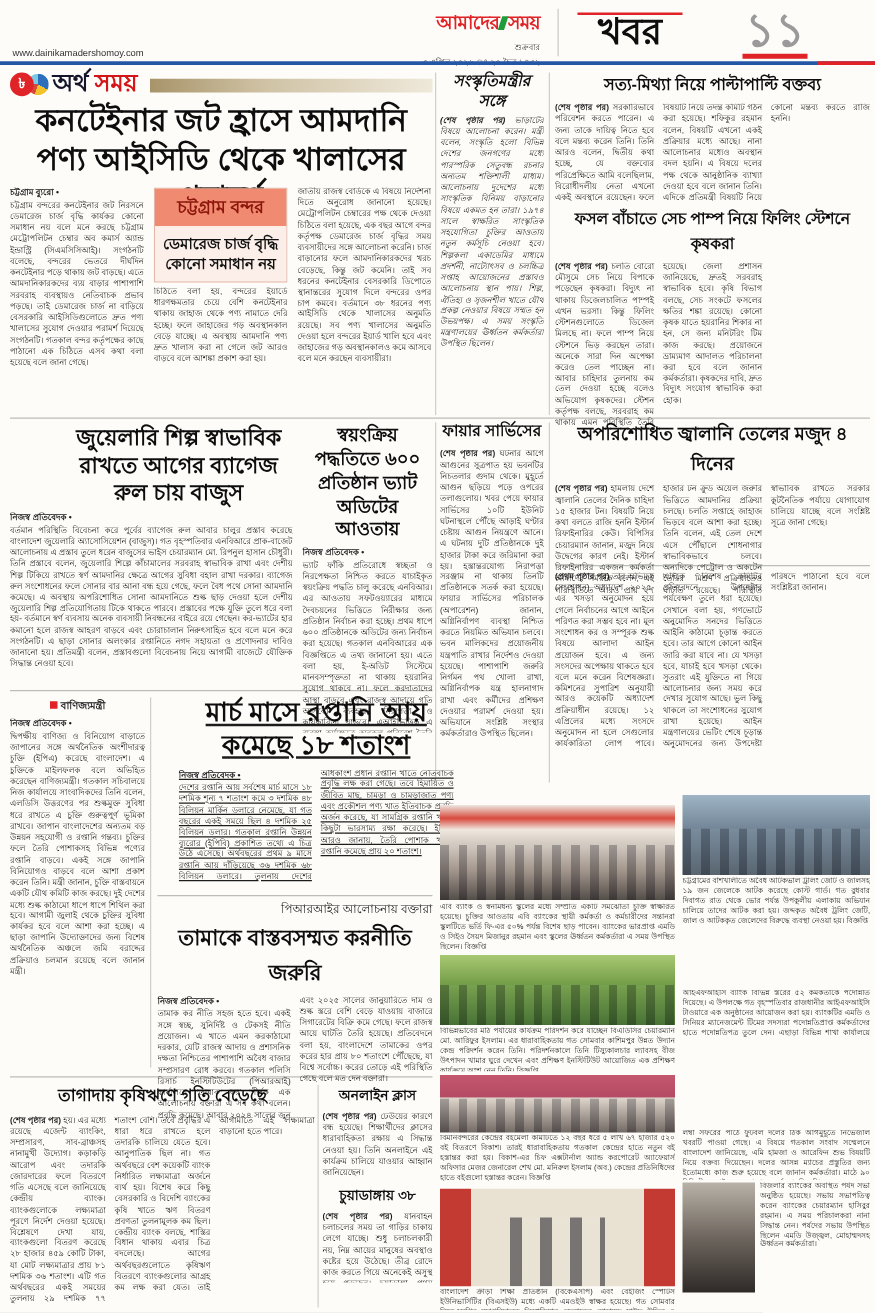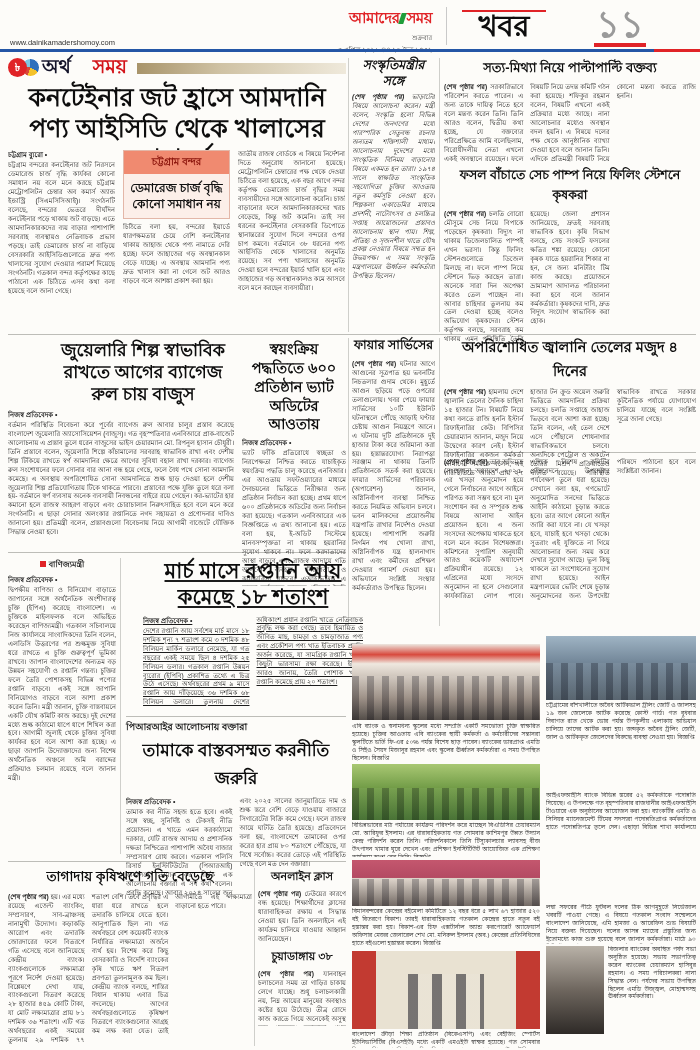--- a/index.html
+++ b/index.html
@@ -21,41 +21,41 @@
   .pageno { position:absolute; left:560px; top:4px; width:120px; font-size:37px; font-weight:700; color:#9a9a9a; text-align:center; line-height:42px; }
   .pageno::after { content:""; position:absolute; left:34px; right:34px; bottom:-1px; height:4px; background:#e02327; }
   .hdr-rule { position:absolute; left:0; top:49px; width:700px; height:3px; background:#2456a6; }
   .hdr-rule-red { position:absolute; right:0; top:49px; width:46px; height:3px; background:#e02327; }
 
   
   .band { position:absolute; left:8px; top:56px; width:338px; height:24px; display:flex; align-items:center; }
   .band-icon { position:relative; width:34px; height:22px; flex:0 0 34px; }
   .coin { position:absolute; left:0; top:1px; width:19px; height:19px; border-radius:50%; background:#e02327; color:#fff; font-weight:900; font-size:11px; text-align:center; line-height:19px; z-index:2; }
   .pie { position:absolute; left:13px; top:1px; width:19px; height:19px; border-radius:50%; background:conic-gradient(#2e6fbc 0 120deg,#f4c22b 120deg 200deg,#d8473a 200deg 280deg,#7ec8e3 280deg 360deg); border:1px solid #fff; }
-  .band-t1 { font-size:19px; font-weight:900; color:#14142a; margin-right:22px; }
+  .band-t1 { font-size:19px; font-weight:900; color:#14142a; margin-right:5px; }
   .band-t2 { font-size:19px; font-weight:900; color:#d3151a; }
   .band-bar { flex:1; height:11px; margin-left:10px; background:linear-gradient(90deg,#a8946a,#cfc2a4 40%,#efe9db); }
 
   
   h2 { color:#0d0d0d; font-weight:900; text-align:center; }
   .body { font-size:6.6px; line-height:1.36; text-align:justify; color:#1c1c1c; overflow:hidden; column-fill:auto; }
   .byline { display:block; font-size:6.8px; font-weight:700; margin-bottom:2px; }
   .cont { font-weight:700; }
   .cols2 { column-count:2; column-gap:7px; }
   .cols3 { column-count:3; column-gap:7px; }
   .abs { position:absolute; }
   .vr { position:absolute; width:1px; background:#cfcfcb; }
   .hr { position:absolute; height:1px; background:#bdbdb8; }
 
   
   .lead-head { position:absolute; left:8px; top:82px; width:338px; font-size:25px; line-height:1.22; }
   .lead-cols { position:absolute; left:8px; top:150px; width:338px; height:182px; display:flex; gap:8px; }
   .lead-col { width:107px; height:182px; overflow:hidden; }
   .lead-box { border:1px solid #e3b7a8; margin-bottom:4px; }
-  .lead-box-h { background:#f08a70; color:#8c150c; font-weight:900; font-size:10px; text-align:center; padding:3px 0; }
+  .lead-box-h { background:#f08a70; color:#8c150c; font-weight:900; font-size:14px; text-align:center; padding:3px 0; }
   .lead-box-b { background:#fcefe9; color:#111; font-weight:900; font-size:12px; line-height:1.35; text-align:center; padding:6px 4px; }
 
   
   .culture { left:352px; top:58px; width:83px;font-style:italic; }
   .culture h2 { font-size:12.5px; line-height:1.25; margin-bottom:4px; }
   .culture .body { height:252px; }
   .truth { left:444px; top:58px; width:252px; }
   .truth h2 { font-size:13px; margin-bottom:4px; }
   .truth .body { height:82px; }
   .irrig { left:444px; top:166px; width:252px; }
@@ -82,21 +82,21 @@
   
   .japan { left:8px; top:558px; width:108px; }
   .japan h2 { font-size:12.5px; line-height:1.3; margin-bottom:3px; }
   .japan-tag { text-align:center; font-size:8px; font-weight:700; margin-bottom:4px; }
   .japan-tag .sq { display:inline-block; width:6px; height:6px; background:#e02327; margin-right:3px; }
   .japan .body { height:268px; }
   .export { left:143px; top:558px; width:220px;text-decoration:underline; }
   .export h2 { font-size:21px; line-height:1.25; margin-bottom:5px; }
   .export .body { height:92px; }
   .tobacco { left:126px; top:720px; width:220px; }
-  .kicker { text-align:left; font-size:9.5px; font-weight:700; color:#222; margin-bottom:2px; }
+  .kicker { text-align:right; font-size:9.5px; font-weight:400; color:#222; margin-bottom:2px; }
   .tobacco h2 { font-size:17px; margin-bottom:4px; }
   .tobacco .body { height:104px; }
 
   
   .agri { left:8px; top:866px; width:244px; }
   .agri h2 { font-size:13.5px; margin-bottom:4px; }
   .agri .body { height:158px; }
   .online { left:258px; top:866px; width:88px; }
   .online h2 { font-size:11px; margin:2px 0 3px; }
   .online .body { height:56px; }

